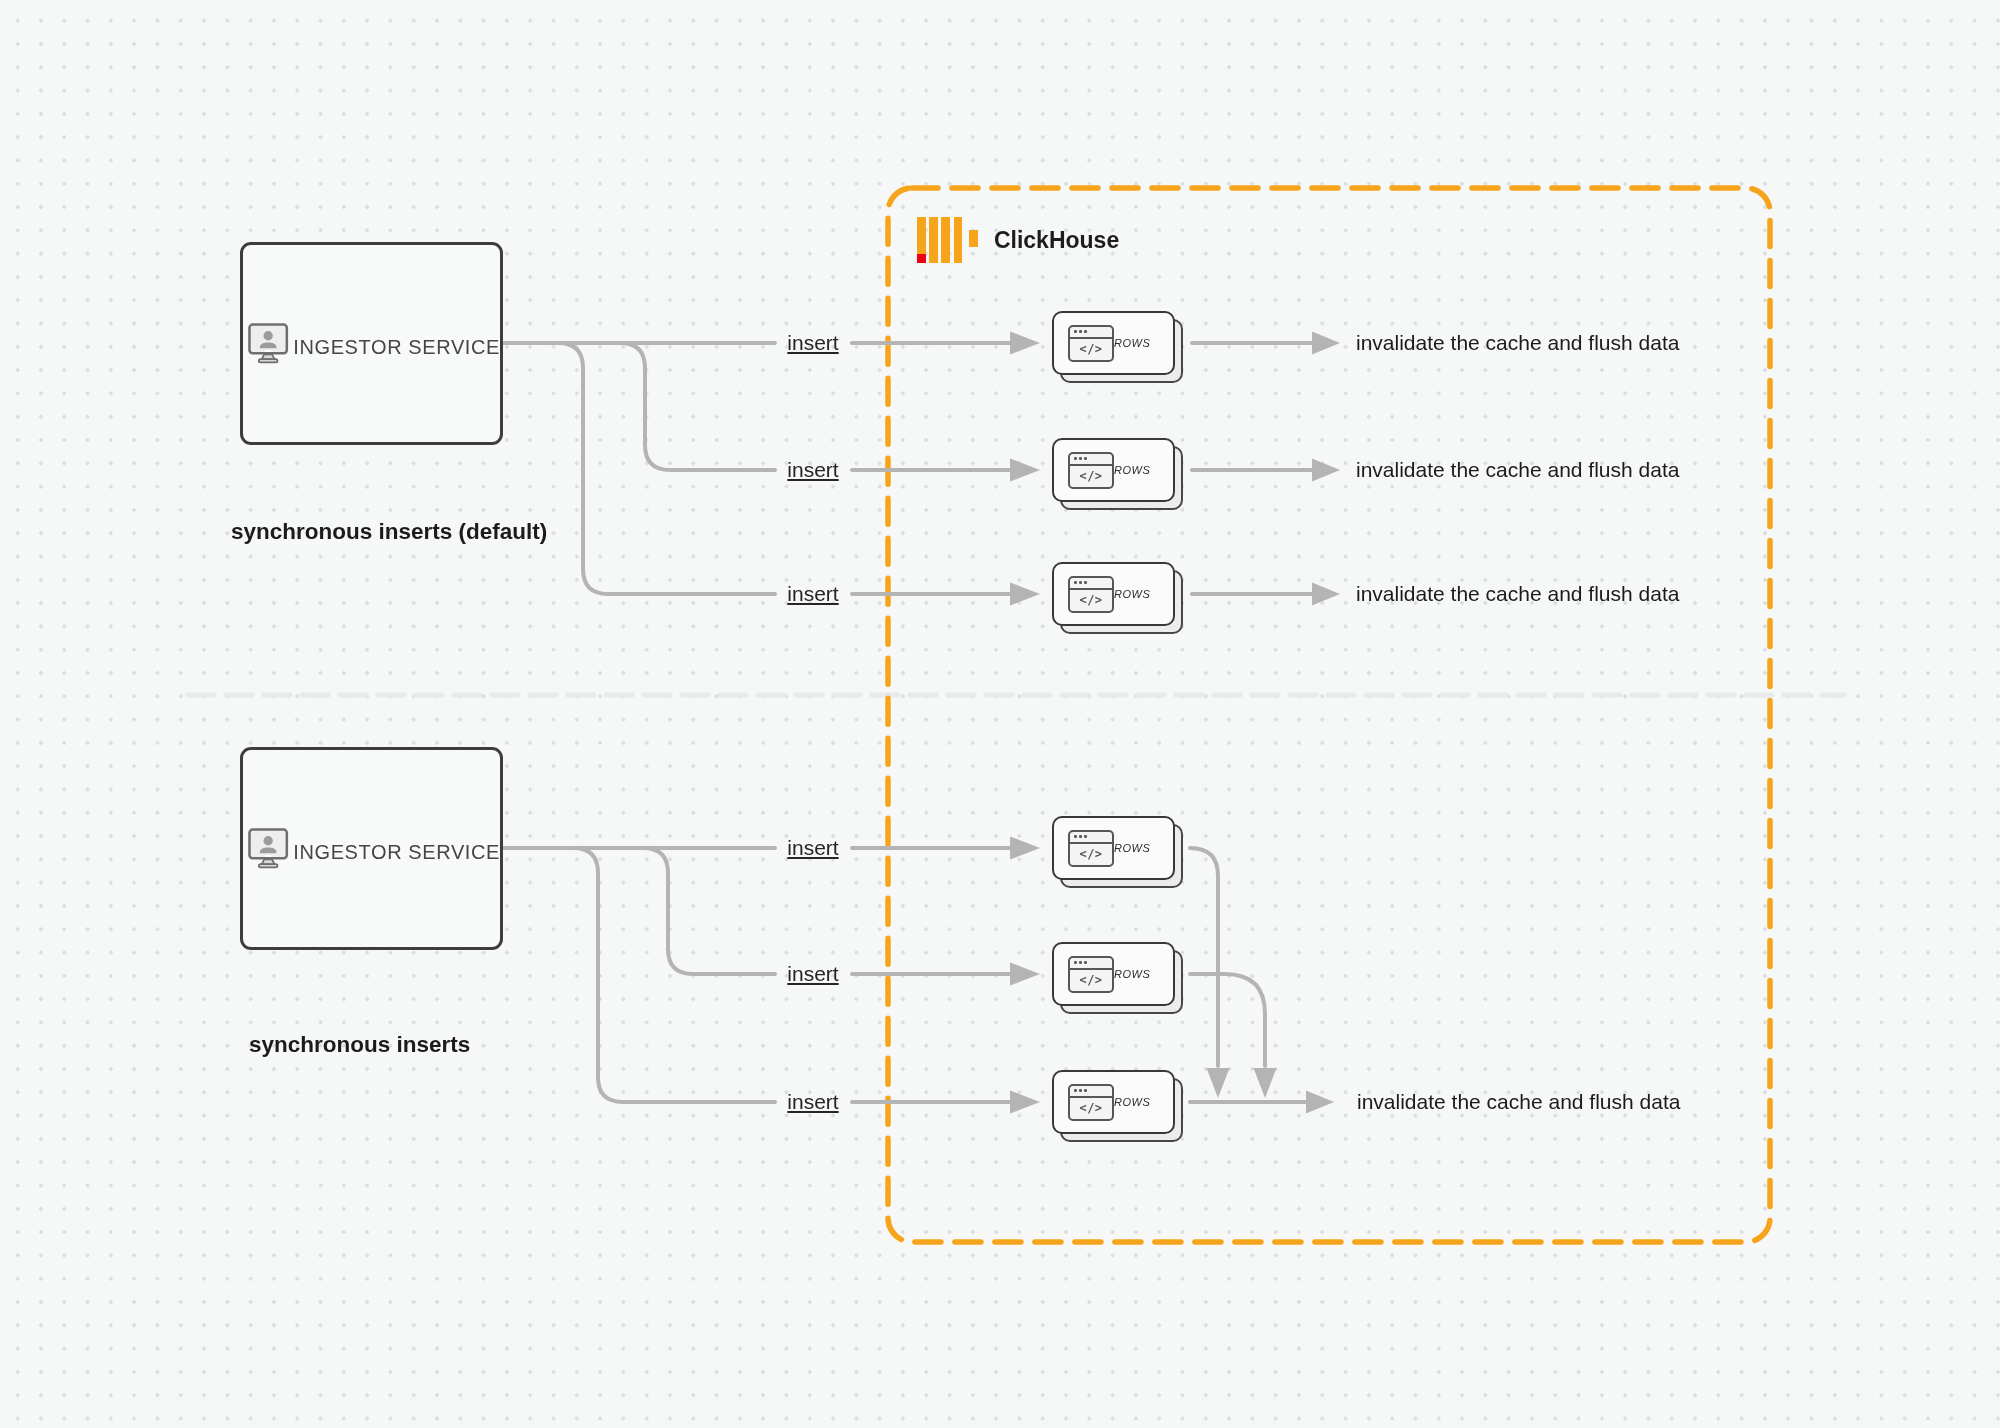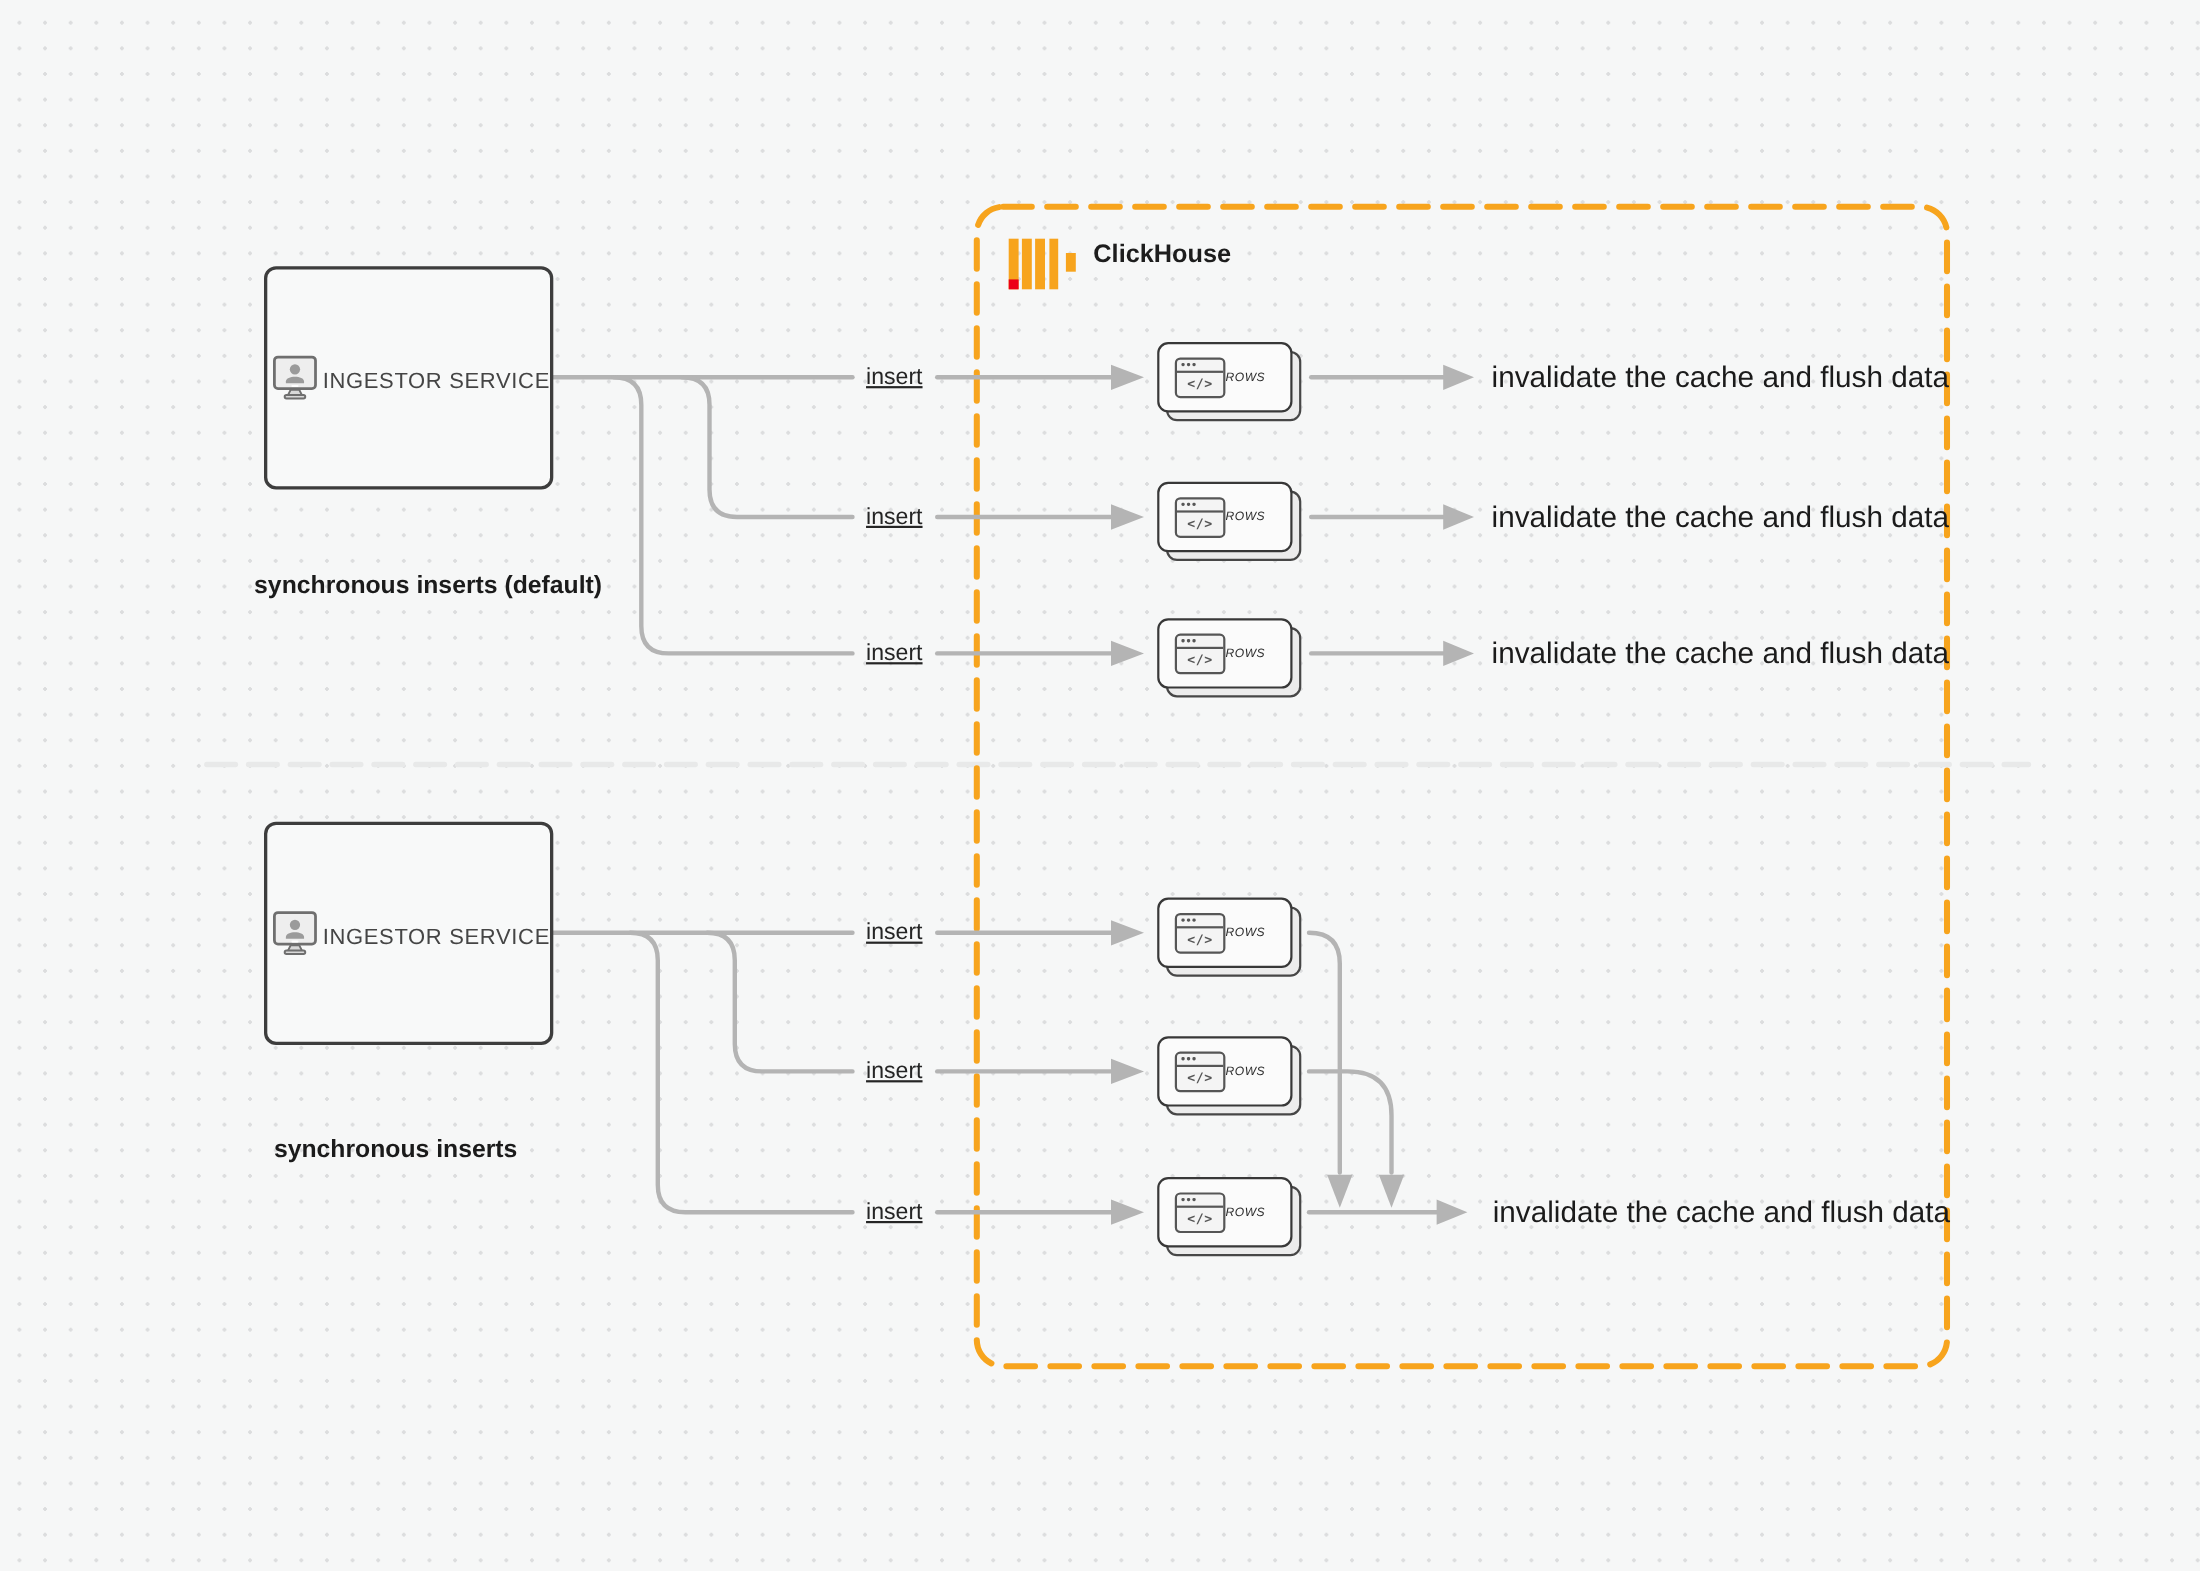--- a/index.html
+++ b/index.html
@@ -33,21 +33,21 @@
     position:absolute;font-size:22.5px;font-weight:bold;color:#1b1b1b;white-space:nowrap;
   }
 
   
   .insert-label{
     position:absolute;width:90px;height:30px;line-height:30px;text-align:center;
     font-size:21px;color:#252525;text-decoration:underline;
   }
   .result-label{
     position:absolute;height:30px;line-height:30px;
-    font-size:27px;color:#1b1b1b;white-space:nowrap;
+    font-size:21px;color:#1b1b1b;white-space:nowrap;
   }
 
   
   .card-stack{position:absolute;width:123px;height:64px;}
   .card-back{
     position:absolute;left:8px;top:8px;width:123px;height:64px;box-sizing:border-box;
     background:#ececec;border:2.5px solid #474747;border-radius:10px;
   }
   .card-front{
     position:absolute;left:0;top:0;width:123px;height:64px;box-sizing:border-box;
@@ -67,21 +67,21 @@
     height:21px;display:flex;align-items:center;justify-content:center;
     font-family:"DejaVu Sans Mono", monospace;font-size:12px;font-weight:bold;color:#565656;
     letter-spacing:.5px;
   }
   .card-label{
     margin-left:0;font-size:11px;font-style:italic;color:#2c2c2c;letter-spacing:.5px;
     white-space:nowrap;
   }
 
   
-  .ch-header{position:absolute;left:917px;top:217px;height:46px;display:flex;align-items:flex-start;}
+  .ch-header{position:absolute;left:917px;top:217px;height:46px;display:flex;align-items:center;}
   .ch-bars{position:relative;display:flex;gap:3.6px;height:46px;align-items:flex-start;}
   .ch-bar{width:8.6px;height:46px;background:#f7a41d;flex:none;}
   .ch-bar-red{position:absolute;left:0;bottom:0;width:8.6px;height:9px;background:#ec0016;}
   .ch-bar-short{width:8.6px;height:17px;background:#f7a41d;margin-left:3.6px;margin-top:13px;flex:none;}
   .ch-title{margin-left:16px;font-size:23px;font-weight:600;color:#1d1d1d;white-space:nowrap;}
 </style>
 </head>
 <body>
 
 <div id="canvas">

